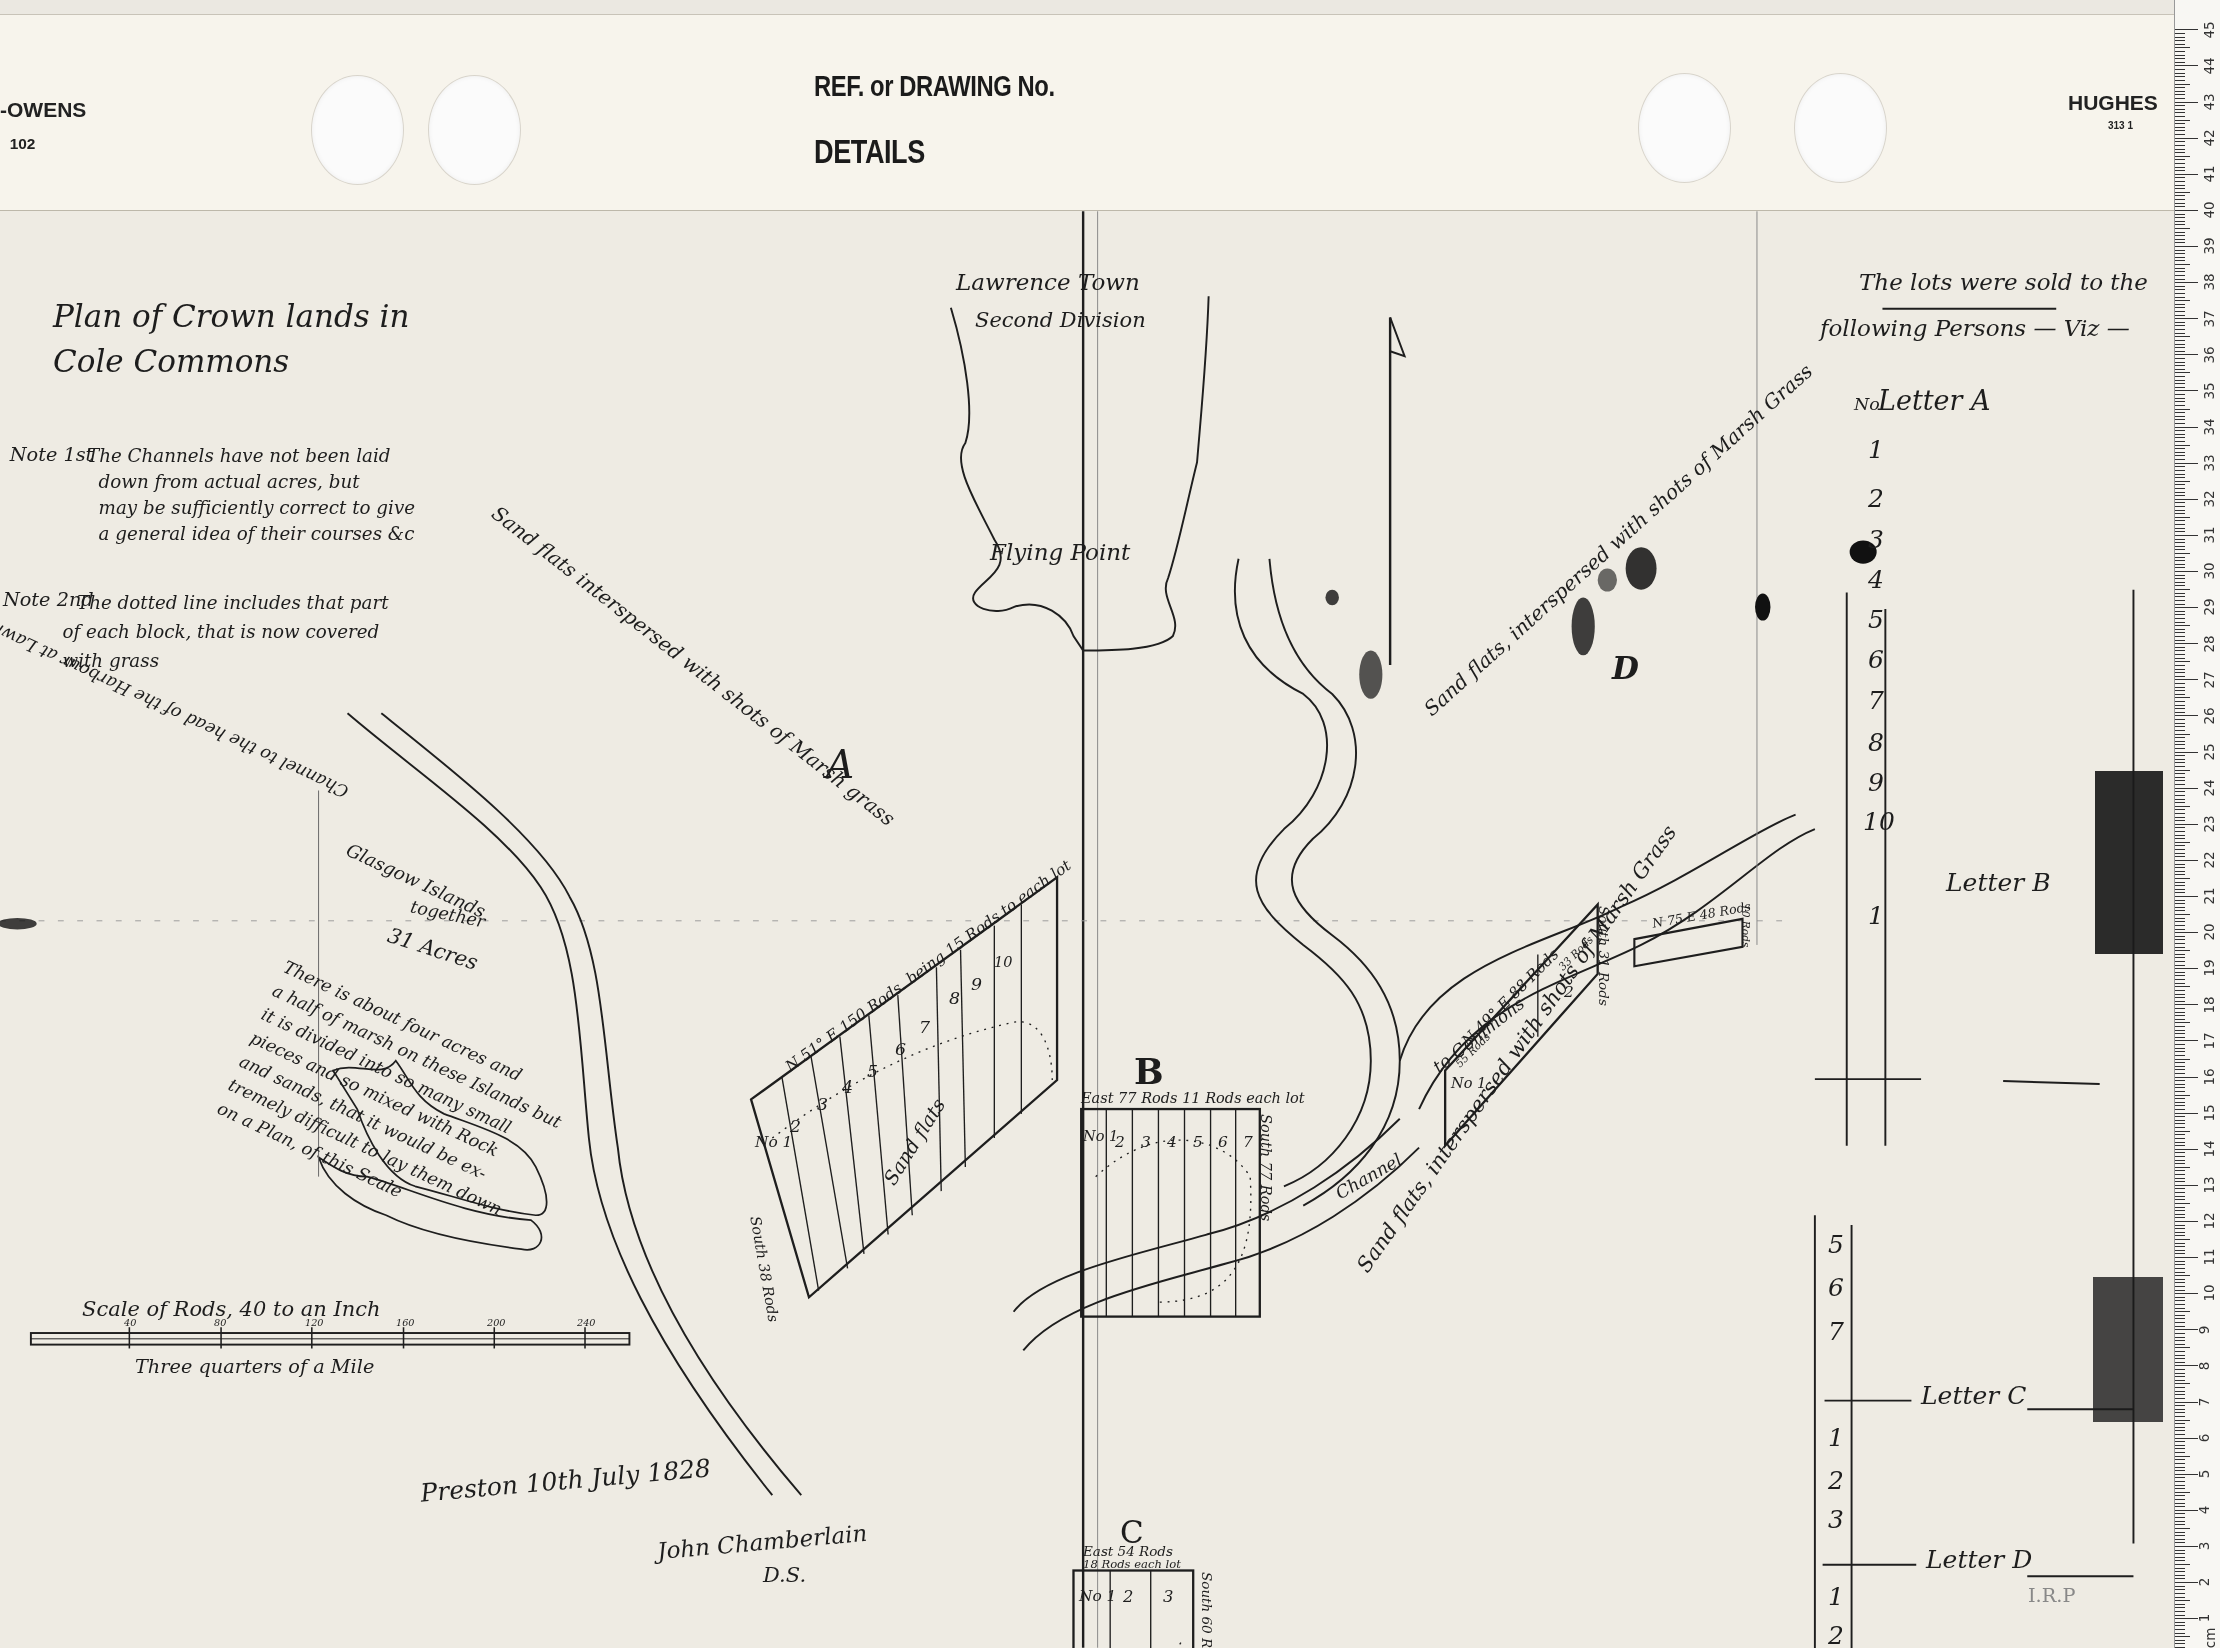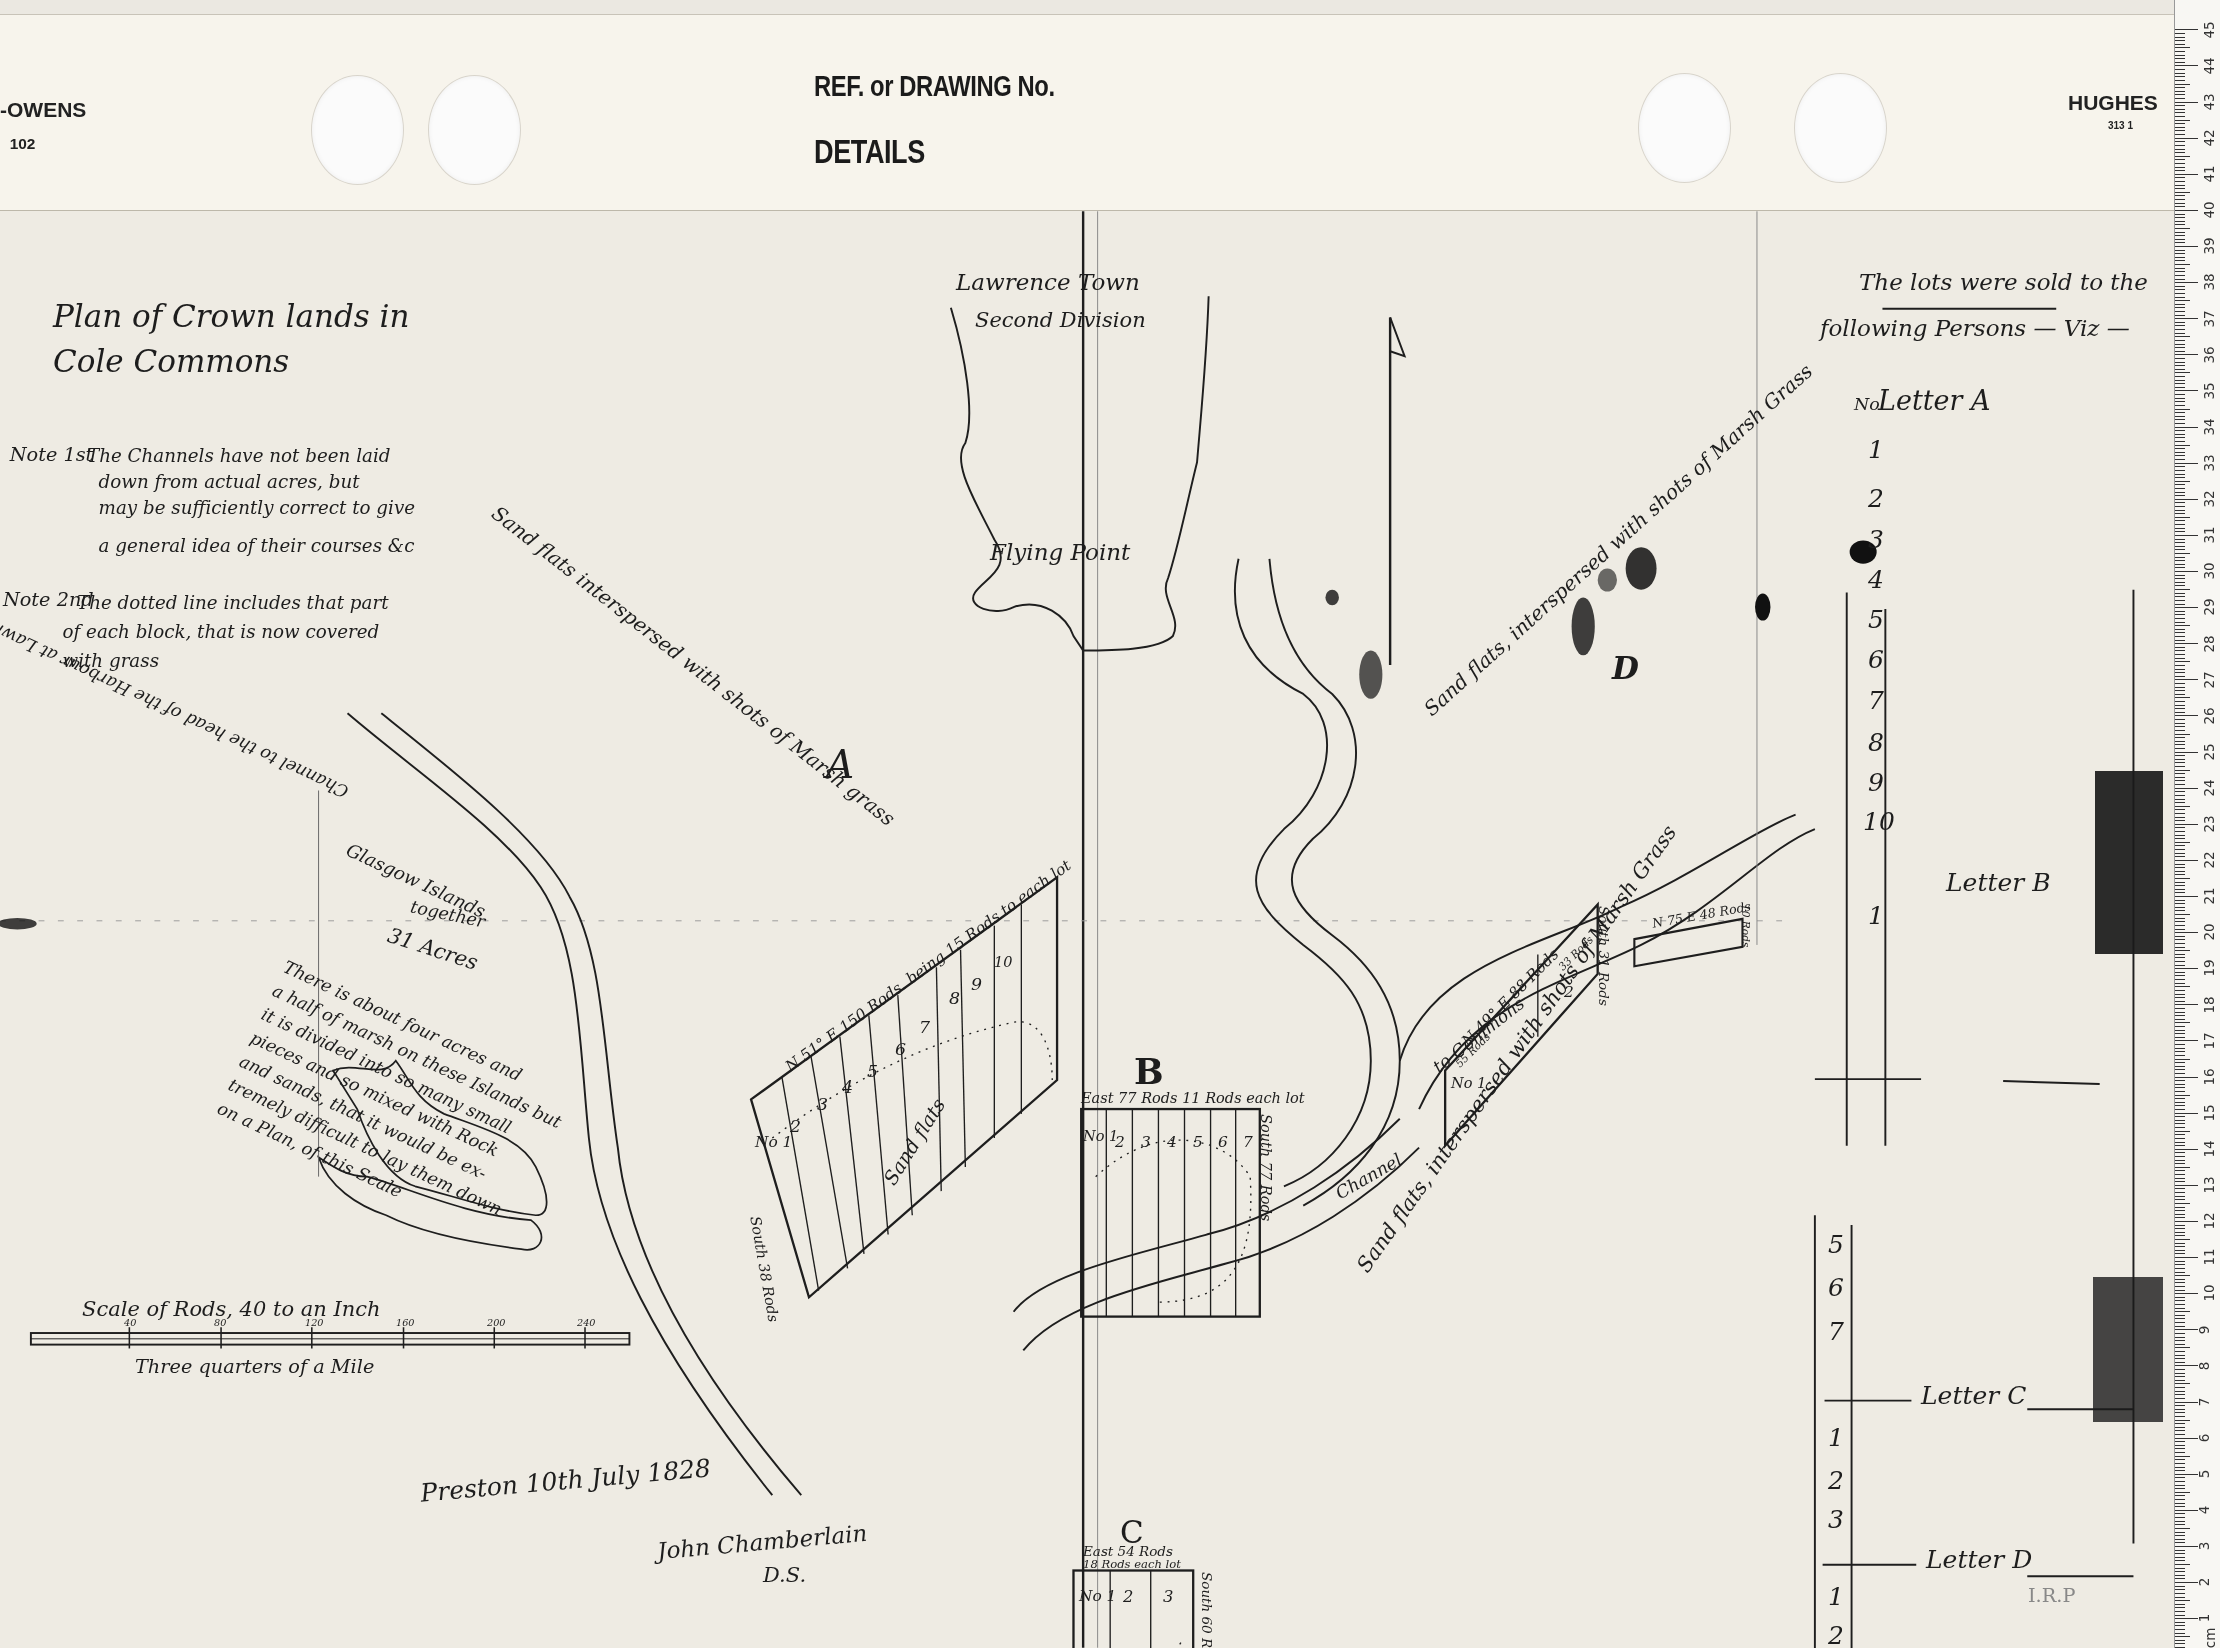--- a/index.html
+++ b/index.html
@@ -138,21 +138,21 @@
   </svg>
 
   <div class="hand" style="left:53px;top:87px;font-size:31px;">Plan of Crown lands in</div>
   <div class="hand" style="left:53px;top:132px;font-size:31px;">Cole Commons</div>
 
   <div class="hand" style="left:9.7px;top:232px;font-size:19.3px;">Note 1st</div>
   <div style="position:absolute;left:87px;top:232px;">
     <div class="hand" style="position:relative;font-size:18.3px;line-height:26px;">The Channels have not been laid</div>
     <div class="hand" style="position:relative;font-size:18.3px;line-height:26px;left:11.6px;">down from actual acres, but</div>
     <div class="hand" style="position:relative;font-size:18.3px;line-height:26px;left:11.6px;">may be sufficiently correct to give</div>
-    <div class="hand" style="position:relative;font-size:18.3px;line-height:26px;left:11.6px;margin-top:12px;">a general idea of their courses &amp;c</div>
+    <div class="hand" style="position:relative;font-size:18.3px;line-height:26px;left:11.6px;">a general idea of their courses &amp;c</div>
   </div>
   <div class="hand" style="left:2.9px;top:377px;font-size:19.3px;">Note 2nd</div>
   <div style="position:absolute;left:77px;top:377px;">
     <div class="hand" style="position:relative;font-size:18.3px;line-height:29px;">The dotted line includes that part</div>
     <div class="hand" style="position:relative;font-size:18.3px;line-height:29px;left:-14.5px;">of each block, that is now covered</div>
     <div class="hand" style="position:relative;font-size:18.3px;line-height:29px;left:-14.5px;">with grass</div>
   </div>
 
   <div class="hand" style="left:956px;top:58px;font-size:23px;">Lawrence Town</div>
   <div class="hand" style="left:975px;top:97px;font-size:21px;">Second Division</div>

